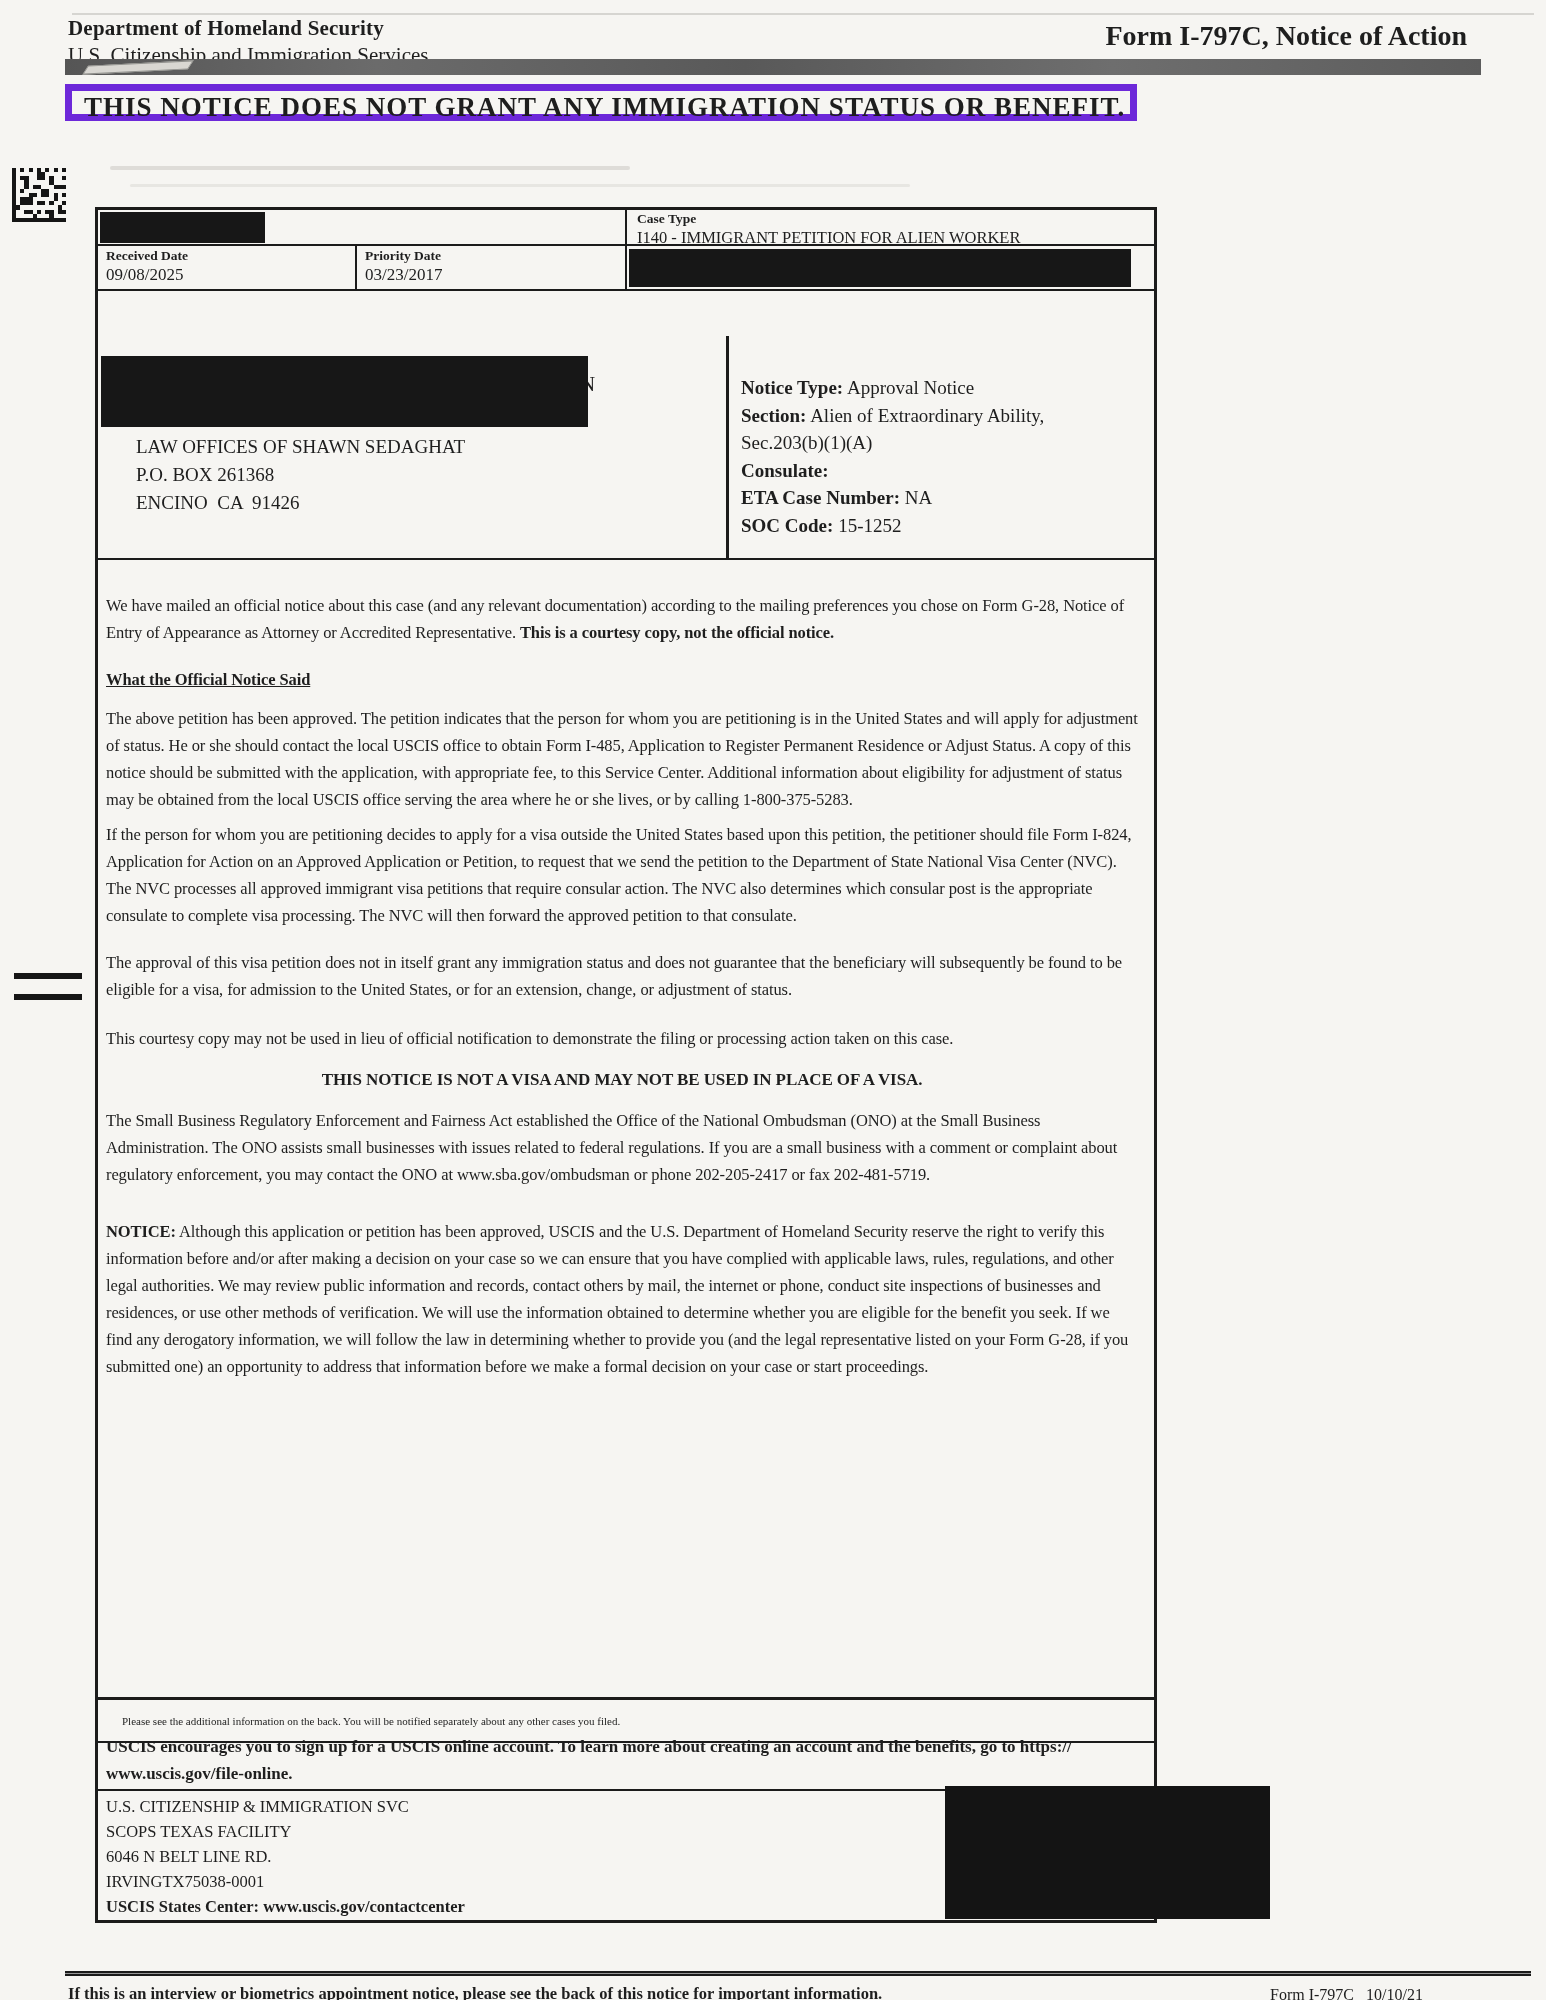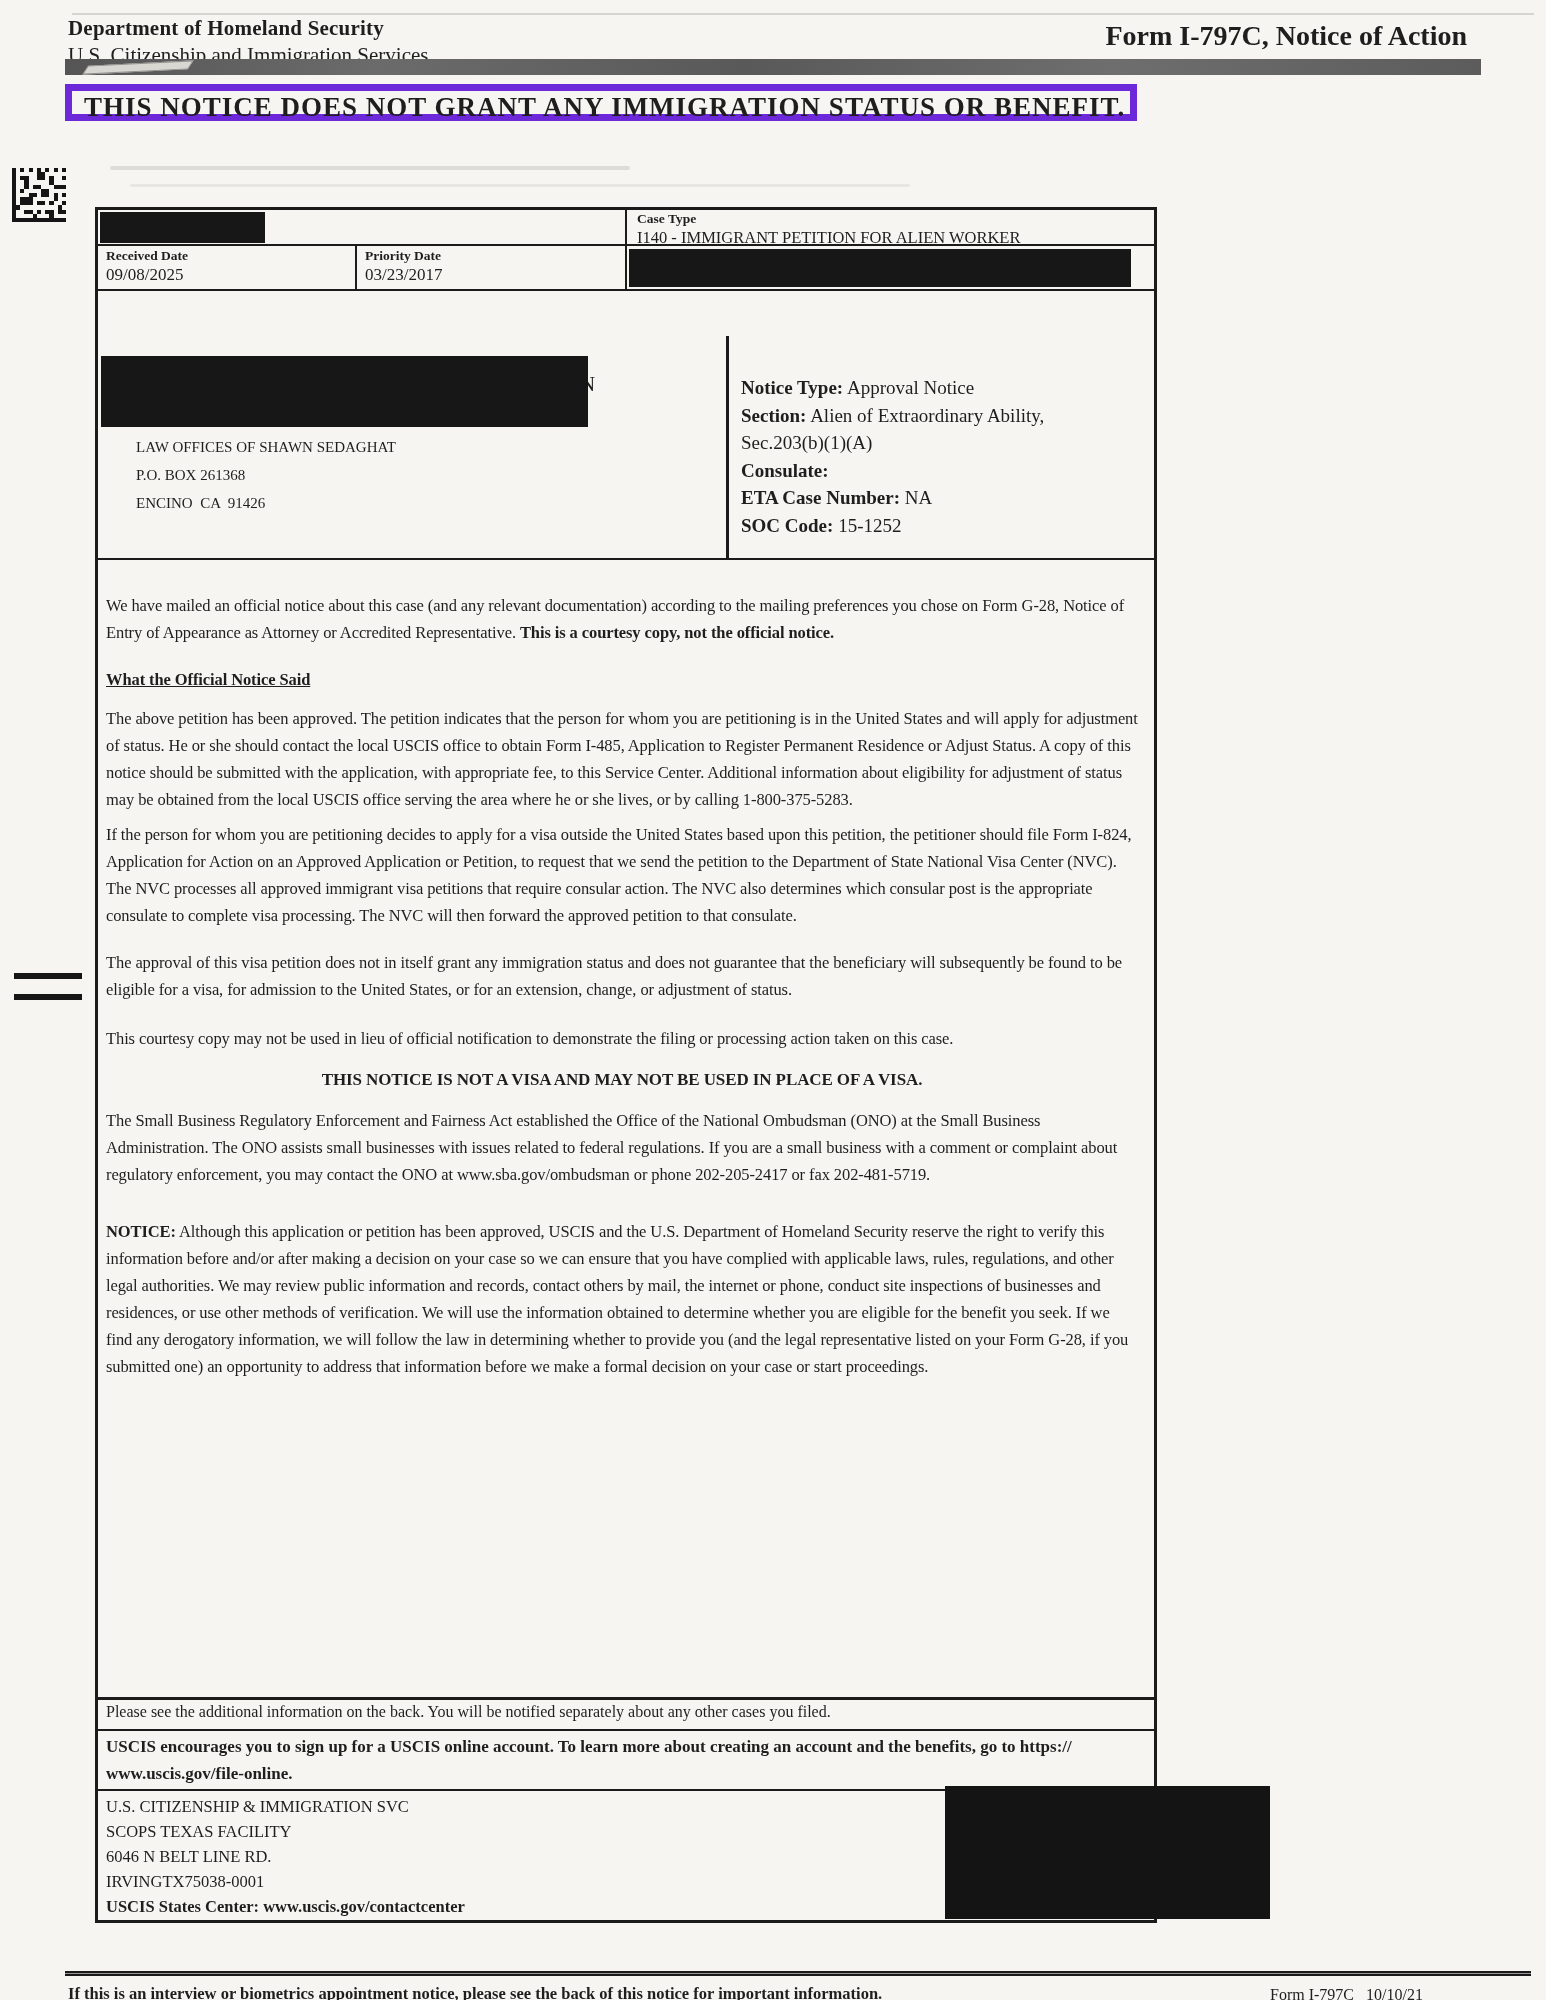--- a/index.html
+++ b/index.html
@@ -60,35 +60,35 @@
   .c3{left:527px;right:0;width:auto;}
 
   .boxA{position:absolute;left:2px;top:2px;width:165px;height:31px;}
   .boxB{position:absolute;left:2px;top:3px;width:502px;height:38px;}
   .boxC{position:absolute;left:2px;top:3px;width:385px;height:38px;}
 
   .rowD-cellL{left:0;width:628px;}
   .rowD-cellR{left:628px;right:0;width:auto;border-left:3px solid #1b1b1b;padding:38px 0 0 12px;}
   .boxD{position:absolute;left:3px;top:20px;width:487px;height:71px;z-index:2;}
   .peek-char{position:absolute;left:482px;top:36px;font-size:21px;z-index:1;}
-  .addr{position:absolute;left:38px;top:97px;font-size:15px;line-height:28px;}
+  .addr{position:absolute;left:38px;top:97px;font-size:19px;line-height:28px;}
   .nd-line{font-size:19px;line-height:27.5px;}
 
   .bodytext{padding:32px 16px 0 8px;font-size:16.5px;line-height:27px;letter-spacing:-.1px;}
   .bodytext p{margin:0 0 13px;}
   .p-intro{margin-bottom:20px !important;}
   .h-said{font-weight:bold;text-decoration:underline;margin-bottom:12px !important;}
   .p-approved{margin-bottom:8px !important;}
   .p-nvcblock{margin-bottom:20px !important;}
   .p-nostatus{margin-bottom:22px !important;}
   .p-courtesy{margin-bottom:14px !important;}
   .p-warn{text-align:center;font-weight:bold;font-size:17px;margin-bottom:14px !important;}
   .p-sba{margin-bottom:30px !important;}
 
-  .rowF{font-size:16px;padding:3px 0 0 8px;}
+  .rowF{font-size:11px;padding:3px 0 0 24px;margin-top:12px;}
   .rowG{font-size:17px;font-weight:bold;line-height:27px;padding:2px 0 0 8px;}
   .rowH{font-size:16.5px;line-height:25px;padding:3px 0 0 8px;}
   .contact-line{font-weight:bold;}
 
   .boxH{left:945px;top:1786px;width:325px;height:133px;z-index:3;background:#141414;}
 
   .bottom-line{left:65px;top:1971px;width:1466px;height:5px;
     background:linear-gradient(#1a1a1a 0 35%,#969696 35% 60%,#1a1a1a 60% 100%);}
   .bottom-note{left:68px;top:1984px;font-size:16.5px;font-weight:bold;}
   .bottom-form{left:1270px;top:1986px;font-size:16px;}

